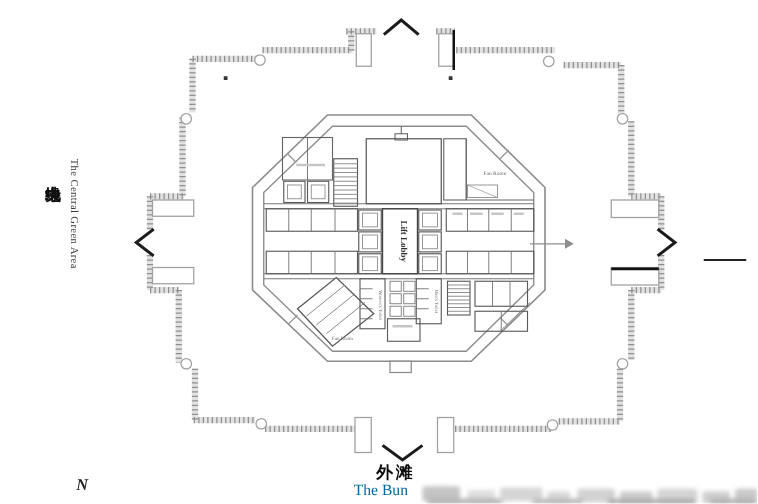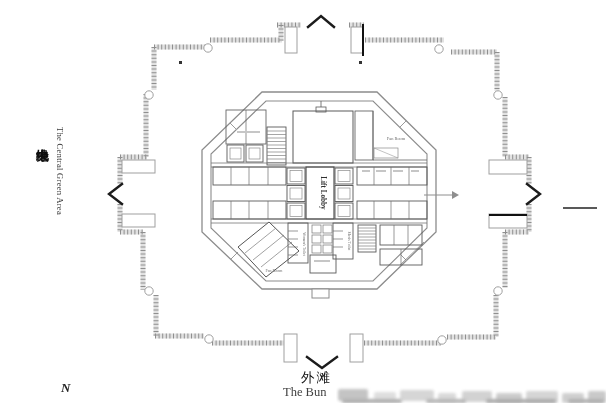--- a/index.html
+++ b/index.html
@@ -7,23 +7,23 @@
          font-family:"Liberation Serif",serif;}
   .stage svg{position:absolute;left:0;top:0;}
 
   
   .lbl-cn-left{position:absolute;left:36px;top:139px;writing-mode:vertical-rl;
     font-family:"DejaVu Sans",sans-serif;font-weight:bold;font-size:12.5px;color:#101010;
     letter-spacing:0px;line-height:1;}
   .lbl-en-left{position:absolute;left:55px;top:127px;writing-mode:vertical-rl;text-orientation:sideways;
     font-family:"Liberation Serif",serif;font-size:8.5px;color:#3a3a3a;letter-spacing:0.3px;}
   .lbl-cn-bottom{position:absolute;left:301px;top:369px;
-    font-family:"DejaVu Sans",sans-serif;font-weight:normal;font-size:13.5px;color:#0d0d0d;letter-spacing:2px;}
+    font-family:"DejaVu Sans",sans-serif;font-weight:bold;font-size:13.5px;color:#0d0d0d;letter-spacing:2px;}
   .lbl-en-bottom{position:absolute;left:283px;top:385px;
-    font-family:"Liberation Serif",serif;font-size:12.5px;color:#404040;}
+    font-family:"Liberation Serif",serif;font-size:12.5px;color:#0369a1;}
   .lbl-north{position:absolute;left:61px;top:380px;
     font-family:"Liberation Serif",serif;font-style:italic;font-weight:bold;font-size:13px;color:#222;}
 
   
   .wm{position:absolute;left:336px;top:385px;width:270px;height:18px;overflow:hidden;}
   .wm .b{position:absolute;border-radius:2px;filter:blur(1.6px);}
 </style>
 </head>
 <body>
 

